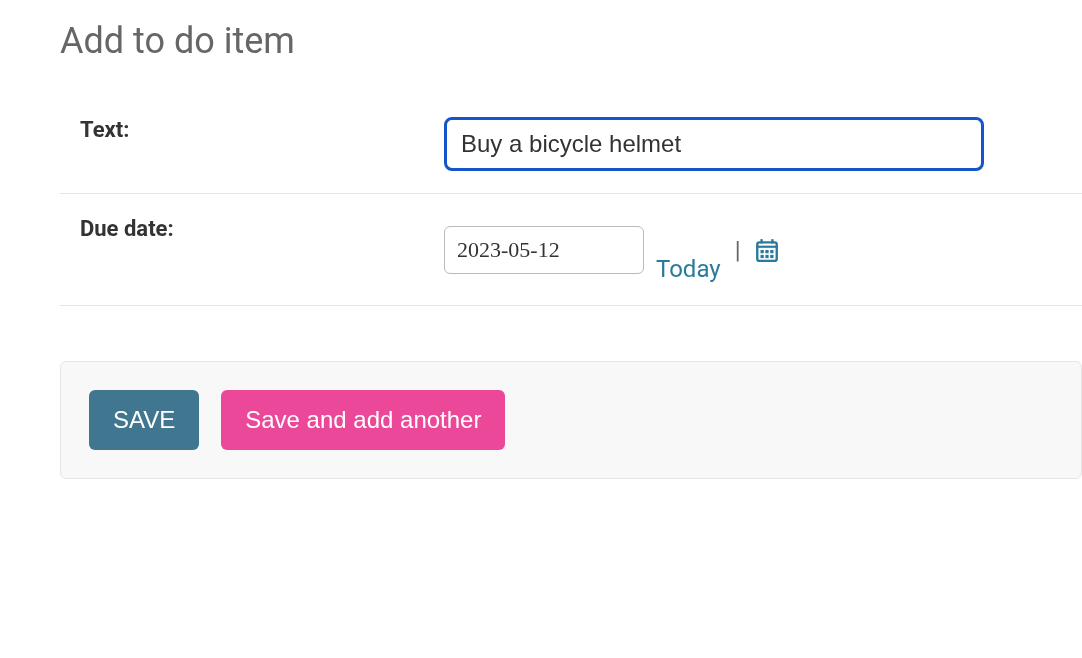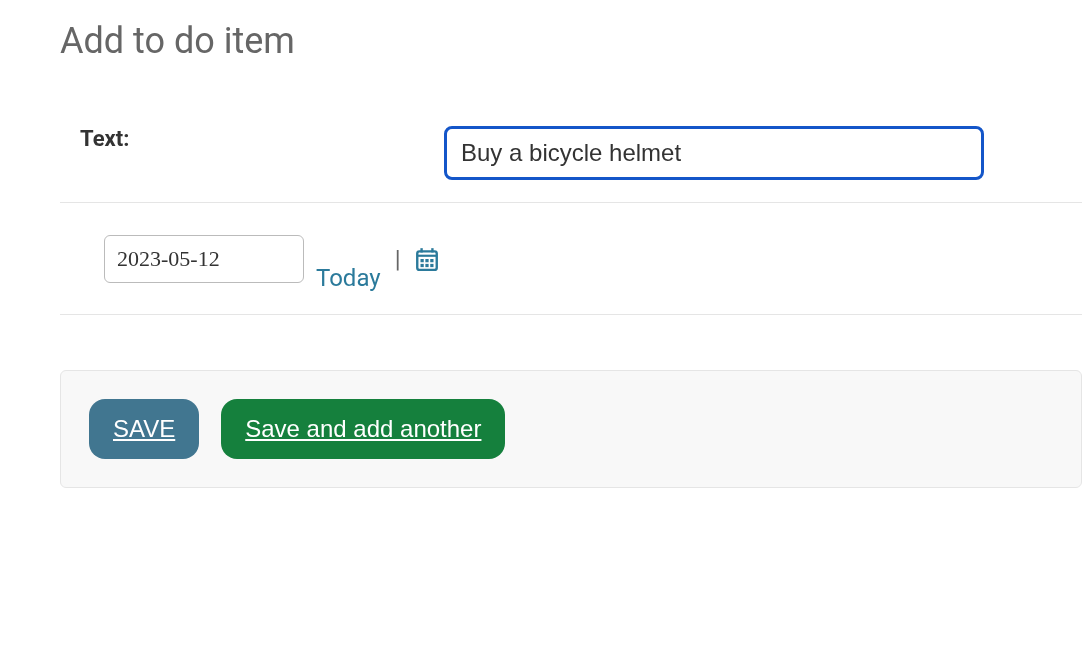--- a/index.html
+++ b/index.html
@@ -10,21 +10,21 @@
     body {
       font-family: -apple-system, BlinkMacSystemFont, "Segoe UI", Roboto, Helvetica, Arial, sans-serif;
       background: #fff;
       padding: 20px 0 0 60px;
       color: #333;
     }
     .page-title {
       font-size: 36px;
       font-weight: 400;
       color: #666;
-      margin-bottom: 42px;
+      margin-bottom: 33px;
     }
     .form-row {
       display: flex;
       padding: 22px 20px;
       border-bottom: 1px solid #e5e5e5;
     }
     .form-label {
       font-size: 22px;
       font-weight: 700;
       color: #333;
@@ -82,47 +82,47 @@
       margin-top: 55px;
       background: #f8f8f8;
       border: 1px solid #e5e5e5;
       border-radius: 6px;
       padding: 28px 28px;
       display: flex;
       gap: 22px;
     }
     .btn {
       border: none;
-      border-radius: 16px;
+      border-radius: 6px;
       padding: 16px 24px;
       font-size: 24px;
       cursor: pointer;
       color: #fff;
-      text-decoration: underline;
     }
     .btn-primary {
       background: #417690;
     }
     .btn-secondary {
-      background: #15803d;
+      background: #ec4899;
     }
   </style>
 </head>
 <body>
 
 <h1 class="page-title">Add to do item</h1>
 
 <div class="form-row">
   <label class="form-label">Text:</label>
   <div class="form-control-area">
     <input type="text" class="text-input" value="Buy a bicycle helmet" style="">
   </div>
 </div>
 
 <div class="form-row">
+  <label class="form-label">Due date:</label>
   <div class="form-control-area">
     <input type="text" class="date-input" value="2023-05-12" style="">
     <a class="today-link">Today</a>
     <span class="separator">|</span>
     <span class="cal-icon">
       <svg viewBox="0 0 24 24" fill="currentColor">
         <rect x="3" y="5" width="18" height="17" rx="2" fill="none" stroke="currentColor" stroke-width="2.2"></rect>
         <line x1="7" y1="2" x2="7" y2="6" stroke="currentColor" stroke-width="2.2"></line>
         <line x1="17" y1="2" x2="17" y2="6" stroke="currentColor" stroke-width="2.2"></line>
         <line x1="3" y1="9" x2="21" y2="9" stroke="currentColor" stroke-width="2"></line>

